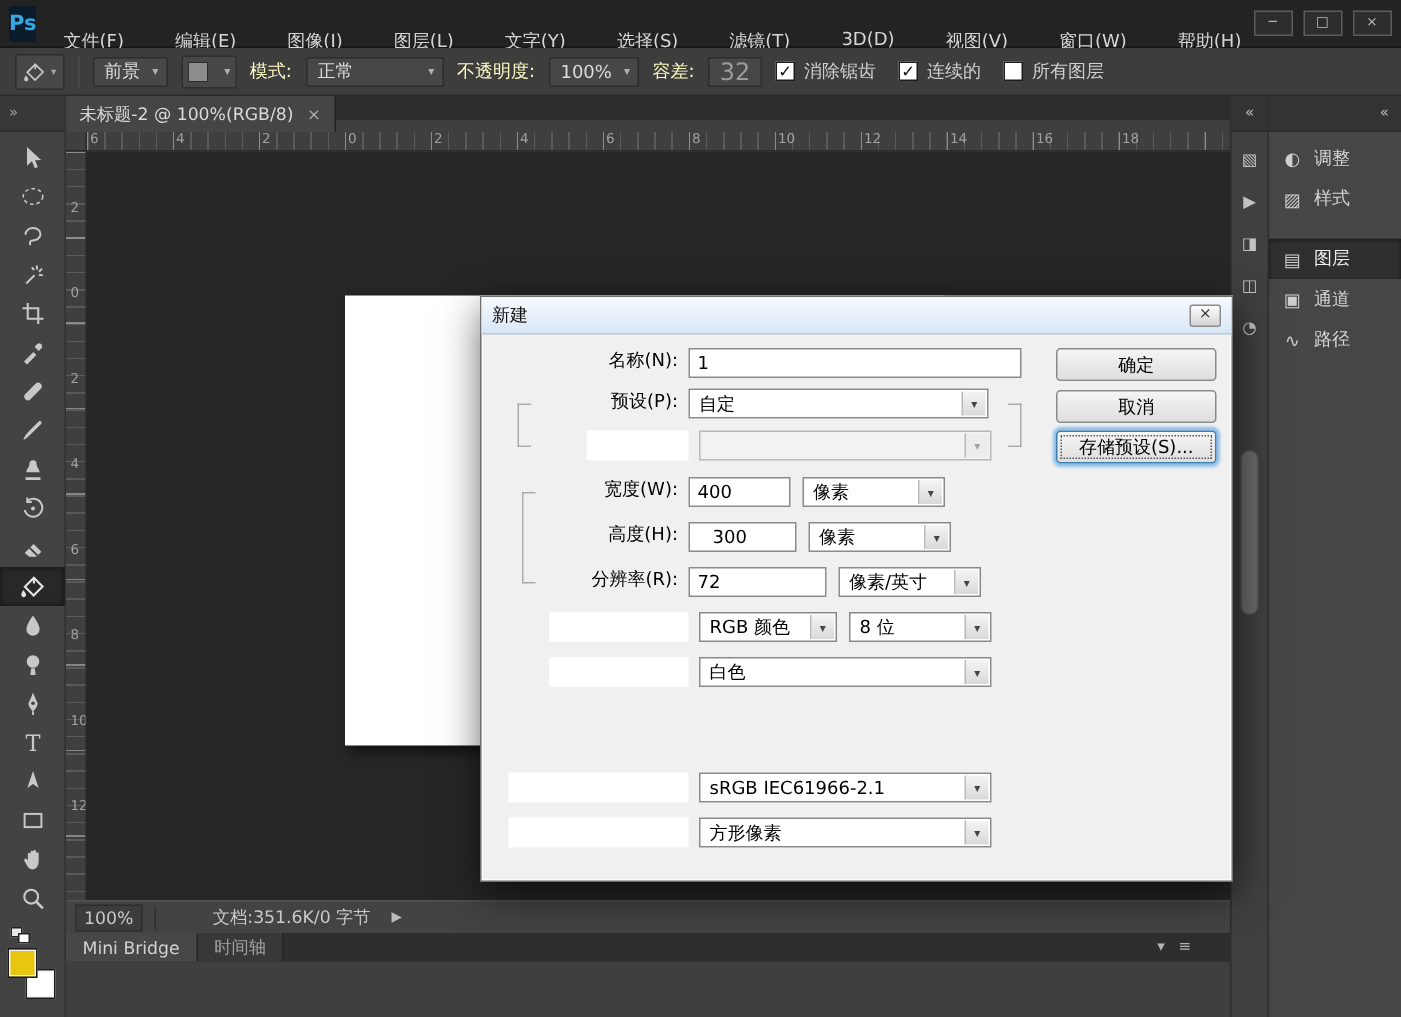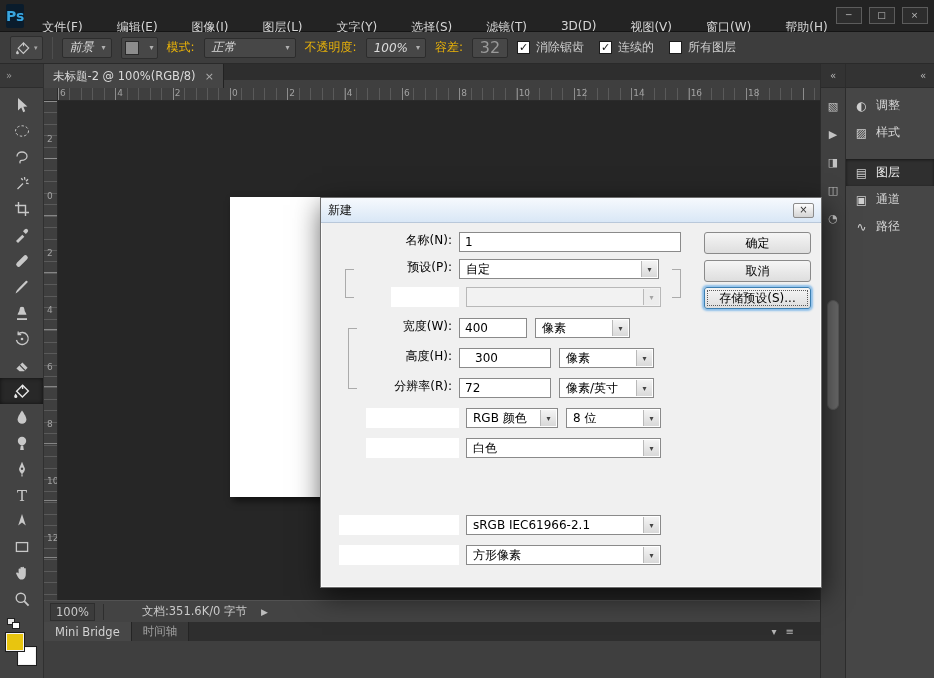--- a/index.html
+++ b/index.html
@@ -20,23 +20,23 @@
           font-size:9px;display:flex;align-items:center;justify-content:center;line-height:1;}
 
   
   .optionsbar{position:absolute;left:0;top:32px;right:0;height:32px;background:#3d3d3d;
               border-bottom:1px solid #2a2a2a;display:flex;align-items:center;gap:9px;padding:0 10px;z-index:5;}
   .tool-preset{display:flex;align-items:center;gap:3px;height:24px;padding:2px 4px;
                border:1px solid #2e2e2e;background:#474747;border-radius:2px;}
   .mini-arrow{font-size:7px;color:#a8a8a8;}
   .obar-sep{width:1px;height:22px;background:#2c2c2c;border-right:1px solid #4e4e4e;}
   .opt-dd{display:flex;align-items:center;justify-content:space-between;height:20px;
-          padding:0 5px 0 7px;background:#474747;border:1px solid #2c2c2c;border-radius:2px;color:#dcdcdc;font-style:italic;}
+          padding:0 5px 0 7px;background:#474747;border:1px solid #2c2c2c;border-radius:2px;color:#dcdcdc;}
   .dd-arr{font-size:8px;color:#b0b0b0;margin-left:8px;}
-  .opt-label{color:#eab308;white-space:nowrap;}
+  .opt-label{color:#fef9c3;white-space:nowrap;}
   .opt-input{width:36px;height:20px;background:#474747;border:1px solid #2c2c2c;color:#9a9a9a;
              text-align:center;font-size:16px;border-radius:2px;font-family:inherit;}
   .pattern-swatch{display:flex;align-items:center;gap:3px;height:22px;padding:2px 3px;
                   border:1px solid #2e2e2e;background:#474747;border-radius:2px;}
   .pattern-inner{width:14px;height:14px;background:#8d8d8d;border:1px solid #2a2a2a;}
   #opt-checks{display:flex;gap:15px;align-items:center;}
   .opt-check{display:flex;align-items:center;gap:6px;color:#cfcfcf;white-space:nowrap;}
   .cb{width:13px;height:13px;background:#fff;border:1px solid #1c1c1c;color:#111;
       font-size:11px;line-height:12px;text-align:center;}
 
@@ -486,21 +486,21 @@
         <span class="dlabel">宽度(W):</span>
         <input class="txt" style="width: 68px;" value="400">
         <div class="combo" style="width:95px;margin-left:8px">
           <span>像素</span>
           <span class="carr">▾</span>
         </div>
       </div>
 
       <div class="drow" style="top:125px">
         <span class="dlabel">高度(H):</span>
-        <input class="txt" style="width: 92px; padding-left: 15px;" value="300">
+        <input class="txt" style="width: 72px; padding-left: 15px;" value="300">
         <div class="combo" style="width:95px;margin-left:8px">
           <span>像素</span>
           <span class="carr">▾</span>
         </div>
       </div>
 
       <div class="drow" style="top:155px">
         <span class="dlabel">分辨率(R):</span>
         <input class="txt" style="width: 92px;" value="72">
         <div class="combo" style="width:95px;margin-left:8px">

